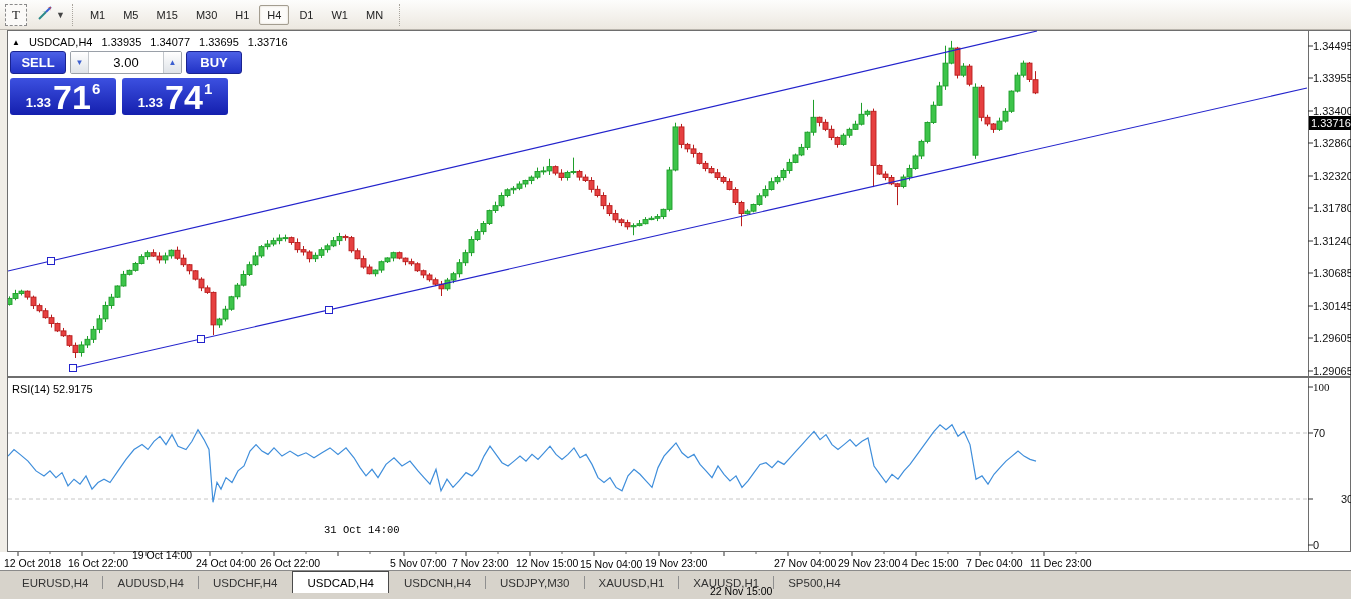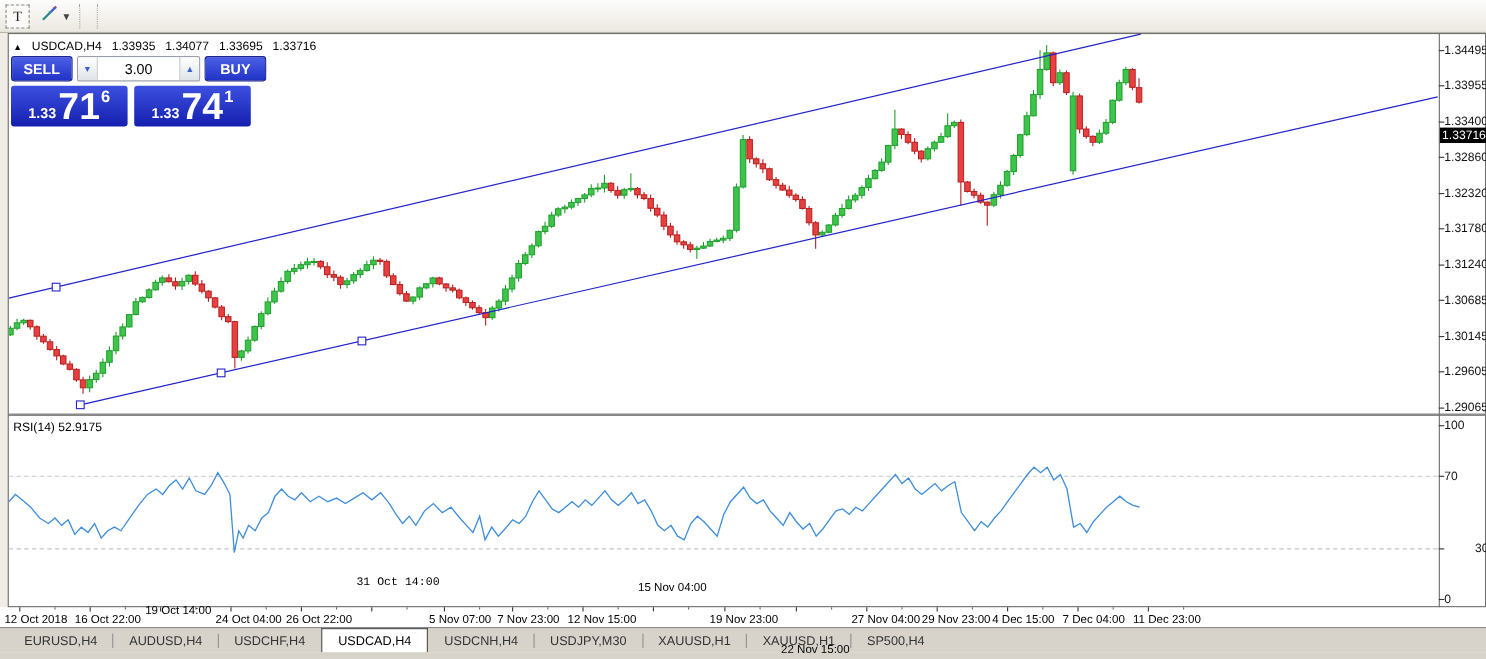--- a/index.html
+++ b/index.html
@@ -119,20 +119,31 @@
       <svg width="16" height="16" viewBox="0 0 16 16">
         <path d="M2 14 L9 7" stroke="#2a8a8a" stroke-width="2" fill="none"></path>
         <path d="M9 7 l-4 0 l4 -0.5 l0 4 z" fill="#2a8a8a"></path>
         <path d="M14 2 L9 7" stroke="#3a5fd0" stroke-width="2" fill="none"></path>
         <path d="M14 2 l-3.5 0.5 l3 0.5 l0.5 3 z" fill="#d04040"></path>
       </svg>
     </span>
     <span class="tool-caret">▼</span>
   </div>
   <div class="tb-sep"></div>
+  <div class="periods" id="periods">
+      <div class="period-btn">M1</div>
+      <div class="period-btn">M5</div>
+      <div class="period-btn">M15</div>
+      <div class="period-btn">M30</div>
+      <div class="period-btn">H1</div>
+      <div class="period-btn active">H4</div>
+      <div class="period-btn">D1</div>
+      <div class="period-btn">W1</div>
+      <div class="period-btn">MN</div>
+    </div>
   <div class="tb-sep"></div>
 </div>
 
 <div class="chart-stack">
   <div class="plot-bg" id="main-bg"></div>
   <div class="plot-bg" id="axis-bg"></div>
   <div class="plot-bg" id="rsi-bg"></div>
   <div class="plot-bg" id="time-bg"></div>
 
   <svg id="chart-svg" width="1351" height="540">
@@ -630,33 +641,33 @@
 <div class="axis-label" style="left: 1313px; top: 78px;">1.33955</div>
 <div class="axis-label" style="left: 1313px; top: 111px;">1.33400</div>
 <div class="axis-label" style="left: 1313px; top: 143px;">1.32860</div>
 <div class="axis-label" style="left: 1313px; top: 176px;">1.32320</div>
 <div class="axis-label" style="left: 1313px; top: 208px;">1.31780</div>
 <div class="axis-label" style="left: 1313px; top: 241px;">1.31240</div>
 <div class="axis-label" style="left: 1313px; top: 273px;">1.30685</div>
 <div class="axis-label" style="left: 1313px; top: 306px;">1.30145</div>
 <div class="axis-label" style="left: 1313px; top: 338px;">1.29605</div>
 <div class="axis-label" style="left: 1313px; top: 371px;">1.29065</div>
-<div class="axis-label" style="left: 1313px; top: 387px;">100</div>
+<div class="axis-label" style="left: 1313px; top: 387px; font-family: Liberation Serif, serif;">100</div>
 <div class="axis-label" style="left: 1313px; top: 433px;">70</div>
 <div class="axis-label" style="left: 1313px; top: 499px; padding-left: 28px;">30</div>
 <div class="axis-label" style="left: 1313px; top: 545px;">0</div>
 <div class="time-label" style="left: 4px; top: 557px;">12 Oct 2018</div>
 <div class="time-label" style="left: 68px; top: 557px;">16 Oct 22:00</div>
 <div class="time-label" style="left: 132px; top: 549px;">19 Oct 14:00</div>
 <div class="time-label" style="left: 196px; top: 557px;">24 Oct 04:00</div>
 <div class="time-label" style="left: 260px; top: 557px;">26 Oct 22:00</div>
 <div class="time-label" style="left: 324px; top: 524px; font-family: Liberation Mono, monospace;">31 Oct 14:00</div>
 <div class="time-label" style="left: 390px; top: 557px;">5 Nov 07:00</div>
 <div class="time-label" style="left: 452px; top: 557px;">7 Nov 23:00</div>
 <div class="time-label" style="left: 516px; top: 557px;">12 Nov 15:00</div>
-<div class="time-label" style="left: 580px; top: 528px;">15 Nov 04:00</div>
+<div class="time-label" style="left: 580px; top: 558px;">15 Nov 04:00</div>
 <div class="time-label" style="left: 645px; top: 557px;">19 Nov 23:00</div>
 <div class="time-label" style="left: 710px; top: 585px;">22 Nov 15:00</div>
 <div class="time-label" style="left: 774px; top: 557px;">27 Nov 04:00</div>
 <div class="time-label" style="left: 838px; top: 557px;">29 Nov 23:00</div>
 <div class="time-label" style="left: 902px; top: 557px;">4 Dec 15:00</div>
 <div class="time-label" style="left: 966px; top: 557px;">7 Dec 04:00</div>
 <div class="time-label" style="left: 1030px; top: 557px;">11 Dec 23:00</div>
 
 </body></html>

